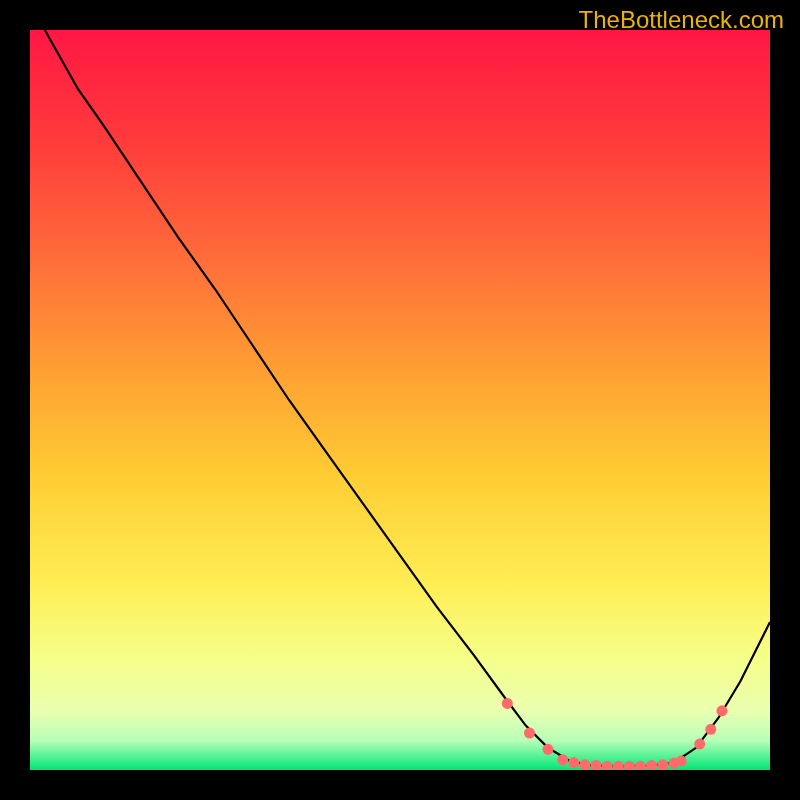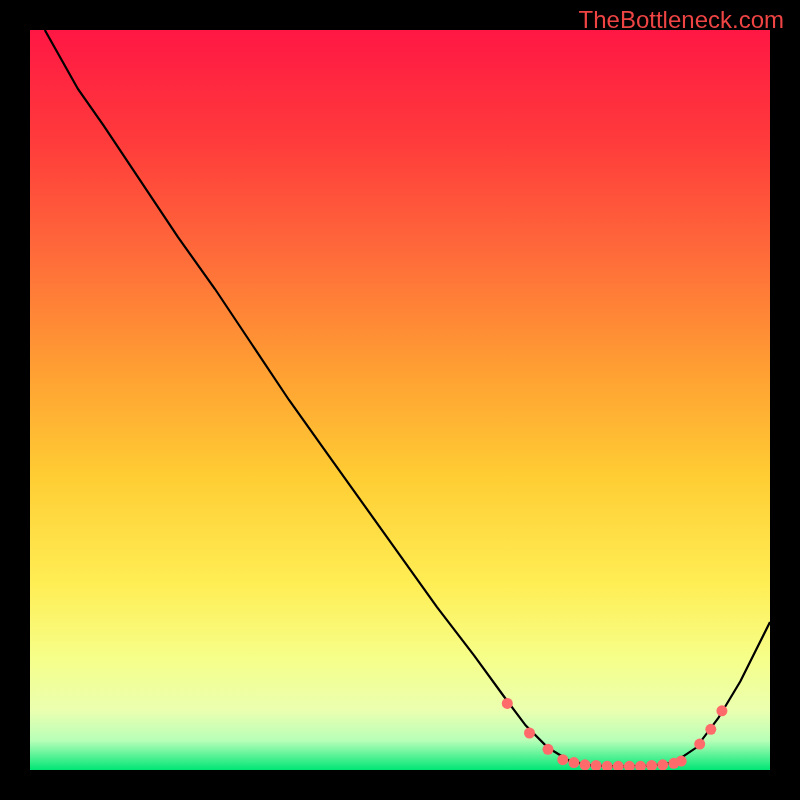--- a/index.html
+++ b/index.html
@@ -9,21 +9,21 @@
     height: 800px;
     background: #000;
     position: relative;
   }
   .watermark {
     position: absolute;
     top: 6px;
     right: 16px;
     font-family: Arial, Helvetica, sans-serif;
     font-size: 24px;
-    color: #ef4444;
+    color: #eab308;
     font-weight: 400;
     z-index: 10;
   }
   .plot {
     position: absolute;
     left: 30px;
     top: 30px;
     width: 740px;
     height: 740px;
   }

